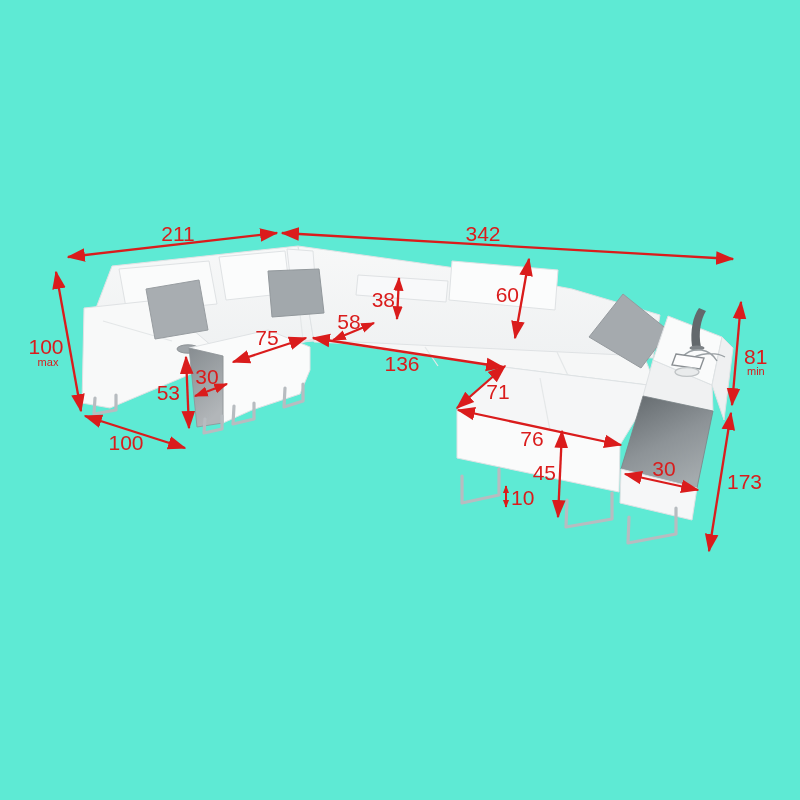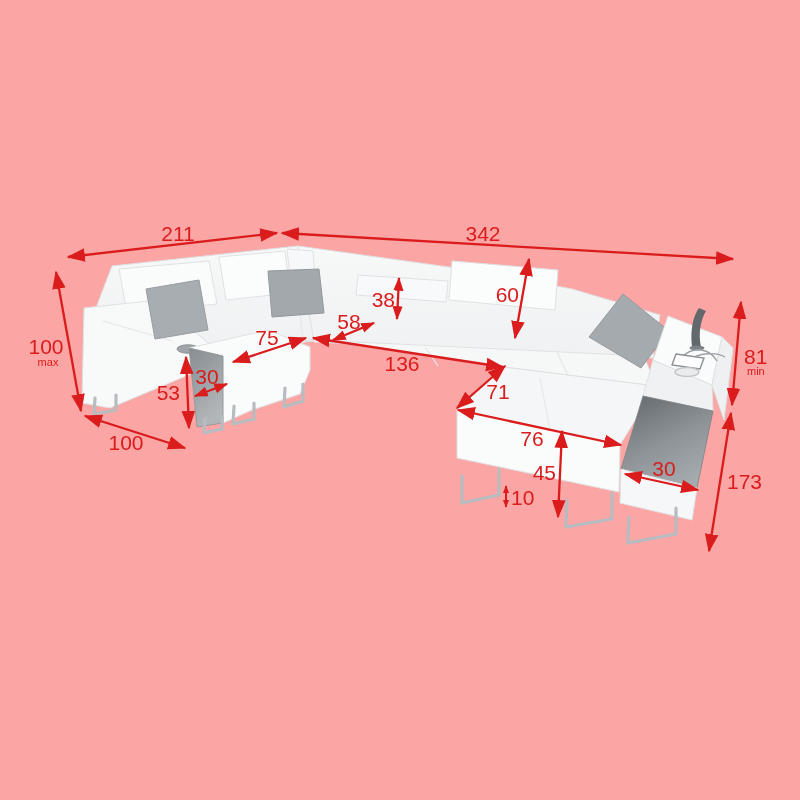--- a/index.html
+++ b/index.html
@@ -1,16 +1,16 @@
 <!DOCTYPE html>
 <html><head>
 <meta charset="utf-8">
 <style>
   html,body{margin:0;padding:0;background:#ffffff;}
-  #stage{position:relative;width:800px;height:800px;background:#fca5a5;overflow:hidden;
+  #stage{position:relative;width:800px;height:800px;background:#5eead4;overflow:hidden;
          font-family:"Liberation Sans", sans-serif;}
   svg{display:block}
   .dim-label{font-family:"Liberation Sans", sans-serif;font-size:21px;fill:#da1c1c;}
   .dim-sub{font-family:"Liberation Sans", sans-serif;font-size:11px;fill:#da1c1c;}
   .dim-line{stroke:#da1c1c;stroke-width:2.3;fill:none;}
   .dim-line-s{stroke:#da1c1c;stroke-width:2;fill:none;}
   .sofa-fill{stroke:#dfe2e4;stroke-width:1;}
   .seam{stroke:#e4e7e8;stroke-width:1.2;fill:none;}
   .leg{stroke:#b7bcc0;stroke-width:3.2;fill:none;stroke-linejoin:round;stroke-linecap:round;}
 </style>

